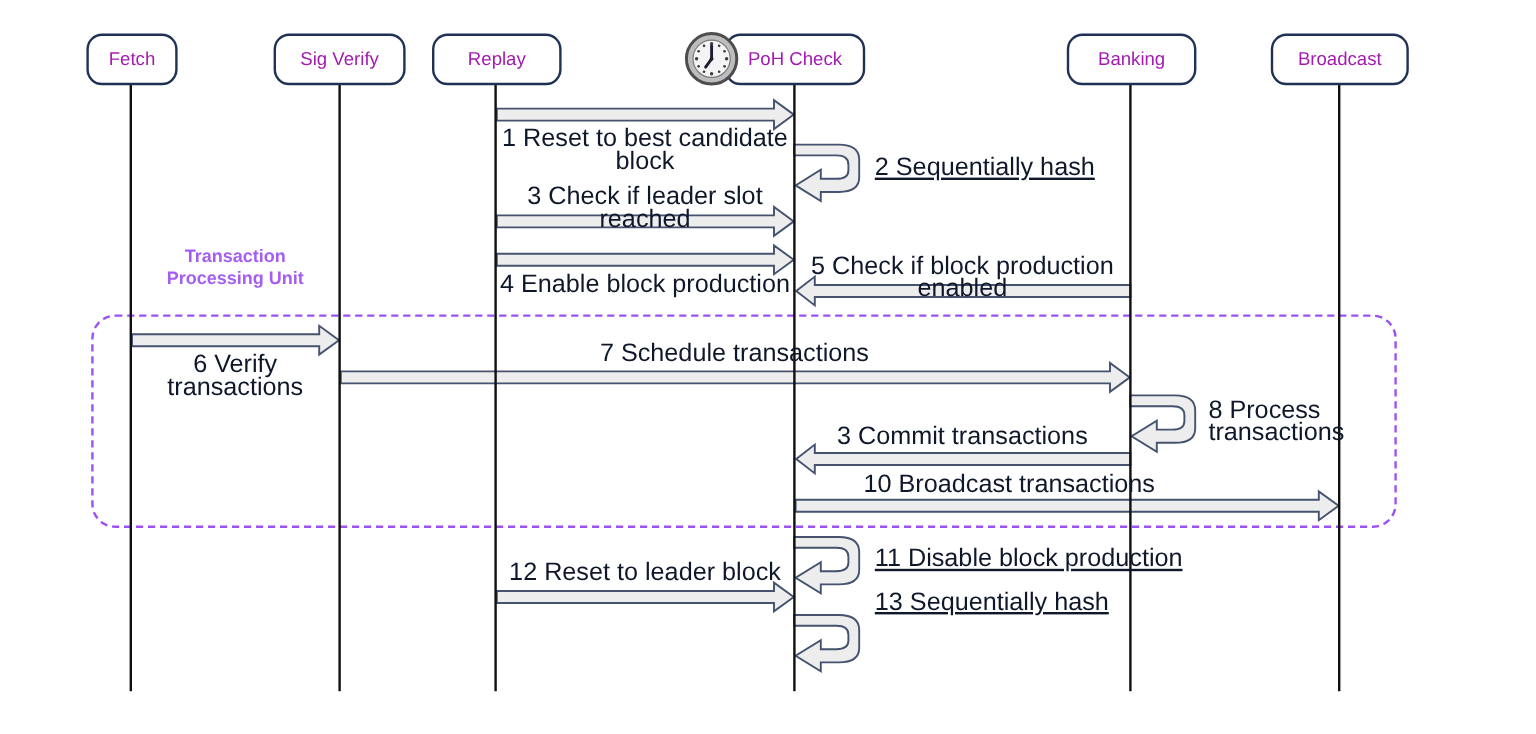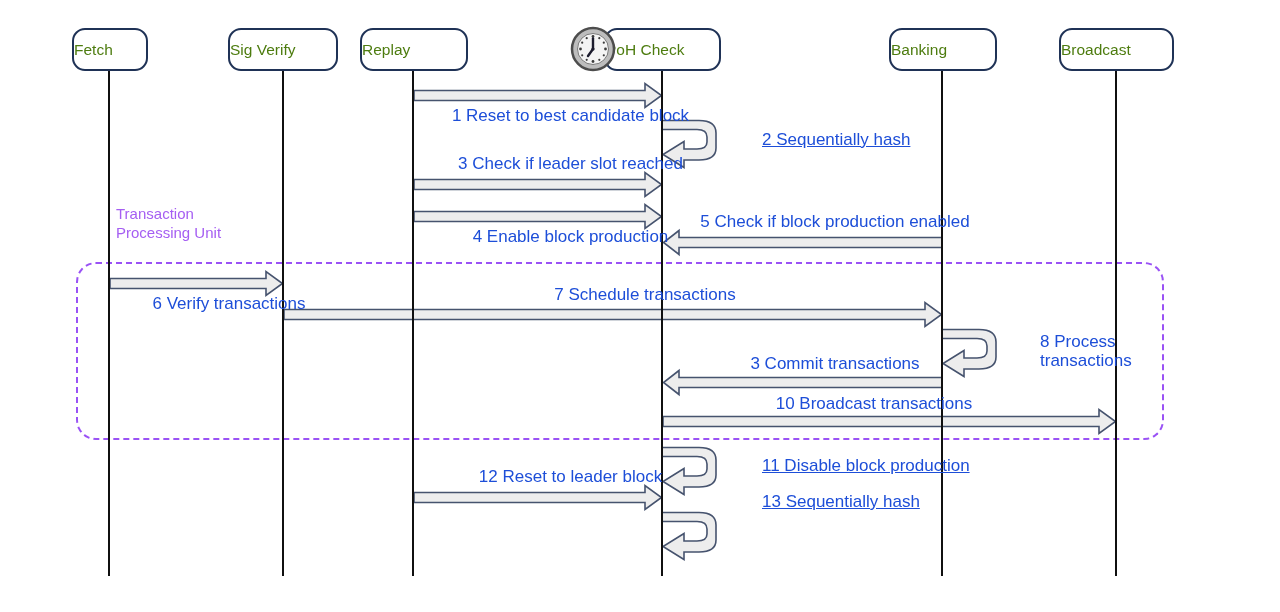--- a/index.html
+++ b/index.html
@@ -1,32 +1,32 @@
 <!DOCTYPE html>
 <html><head>
 <meta charset="utf-8">
 <style>
   html,body{margin:0;padding:0;background:#ffffff;}
   #canvas{position:relative;width:1280px;height:612px;background:#ffffff;overflow:hidden;
           font-family:"Liberation Sans",sans-serif;}
   .actor{position:absolute;top:28px;height:43px;box-sizing:border-box;
          border:2.5px solid #1f3256;border-radius:13px;background:#ffffff;
-         display:flex;align-items:center;justify-content:flex-start;
-         font-size:15.5px;color:#4d7c0f;z-index:7;}
+         display:flex;align-items:center;justify-content:center;
+         font-size:15.5px;color:#a21caf;z-index:7;}
   .lifeline{position:absolute;top:70px;height:506px;width:2px;background:#101010;z-index:5;}
   .msg-arrow{position:absolute;z-index:3;overflow:visible;}
   .msg-arrow path{fill:#ededed;stroke:#46536e;stroke-width:1.6;}
   .loop path{fill:#ededed;stroke:#46536e;stroke-width:1.6;}
-  .lbl{position:absolute;font-size:17px;line-height:19px;color:#1d4ed8;z-index:6;margin-left:33px;}
+  .lbl{position:absolute;font-size:21px;line-height:19px;color:#0f172a;z-index:6;}
   .lbl.center{text-align:center;}
   .lbl.nowrap{white-space:nowrap;text-decoration:underline;}
   .tpu-box{position:absolute;left:76px;top:262px;width:1088px;height:178px;box-sizing:border-box;
            border:2.5px dashed #9a52f5;border-radius:20px;z-index:2;}
-  .tpu-note{position:absolute;left:116px;top:204px;width:160px;
-            color:#a55ef2;font-size:15px;line-height:19px;z-index:6;}
+  .tpu-note{position:absolute;left:116px;top:204px;width:160px;text-align:center;
+            color:#a55ef2;font-size:15px;line-height:19px;z-index:6;font-weight:bold;}
 </style>
 </head>
 <body>
 
 <div id="canvas">
 
   <div class="tpu-box"></div>
   <div class="tpu-note">
     <div>Transaction</div>
     <div>Processing Unit</div>

